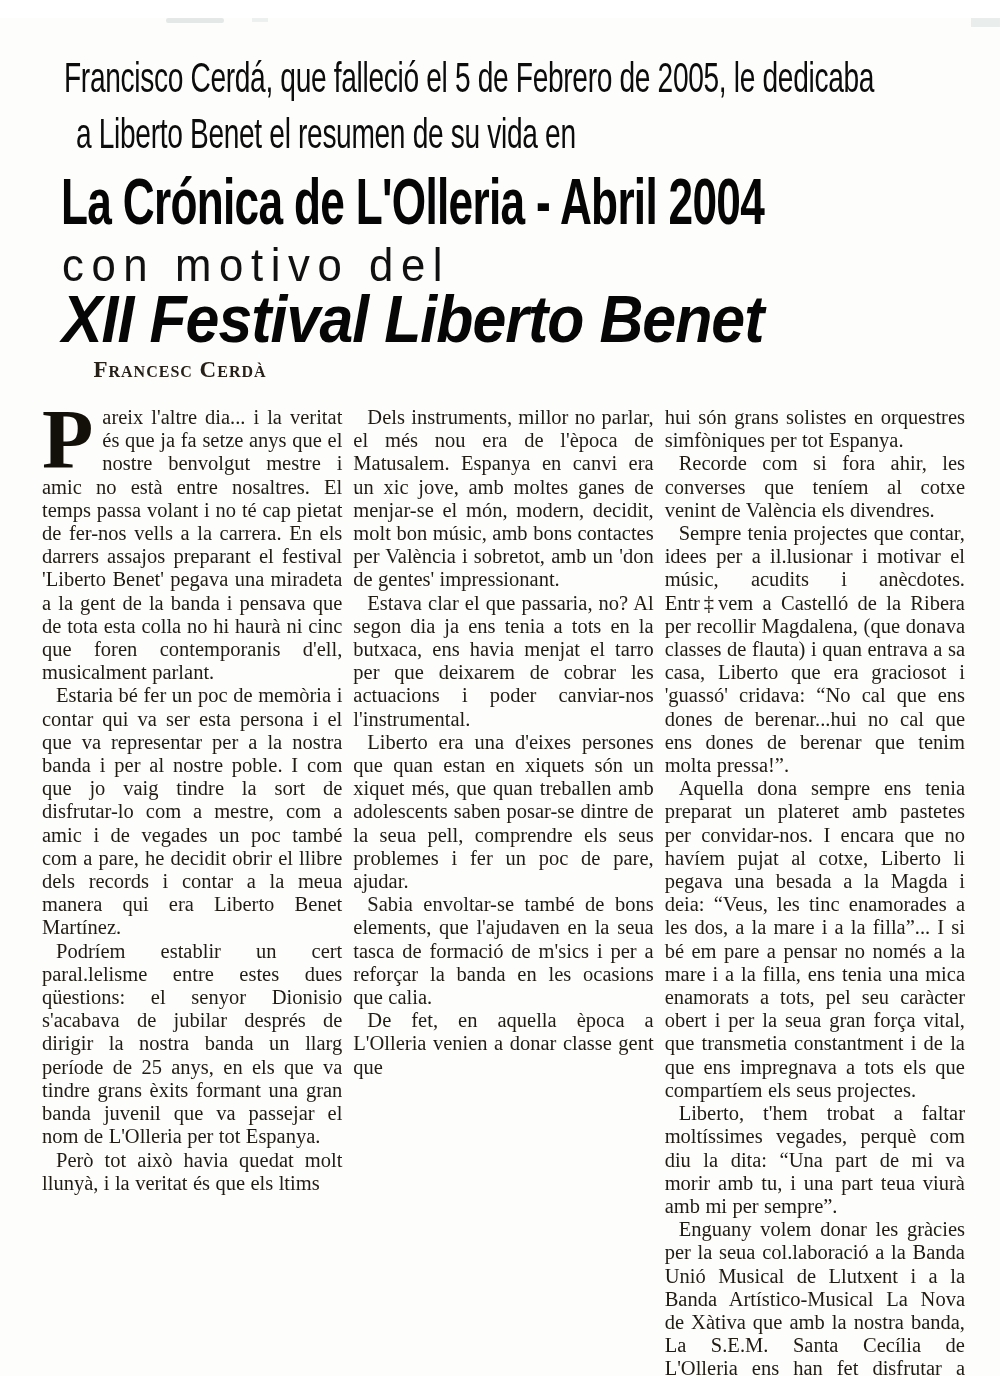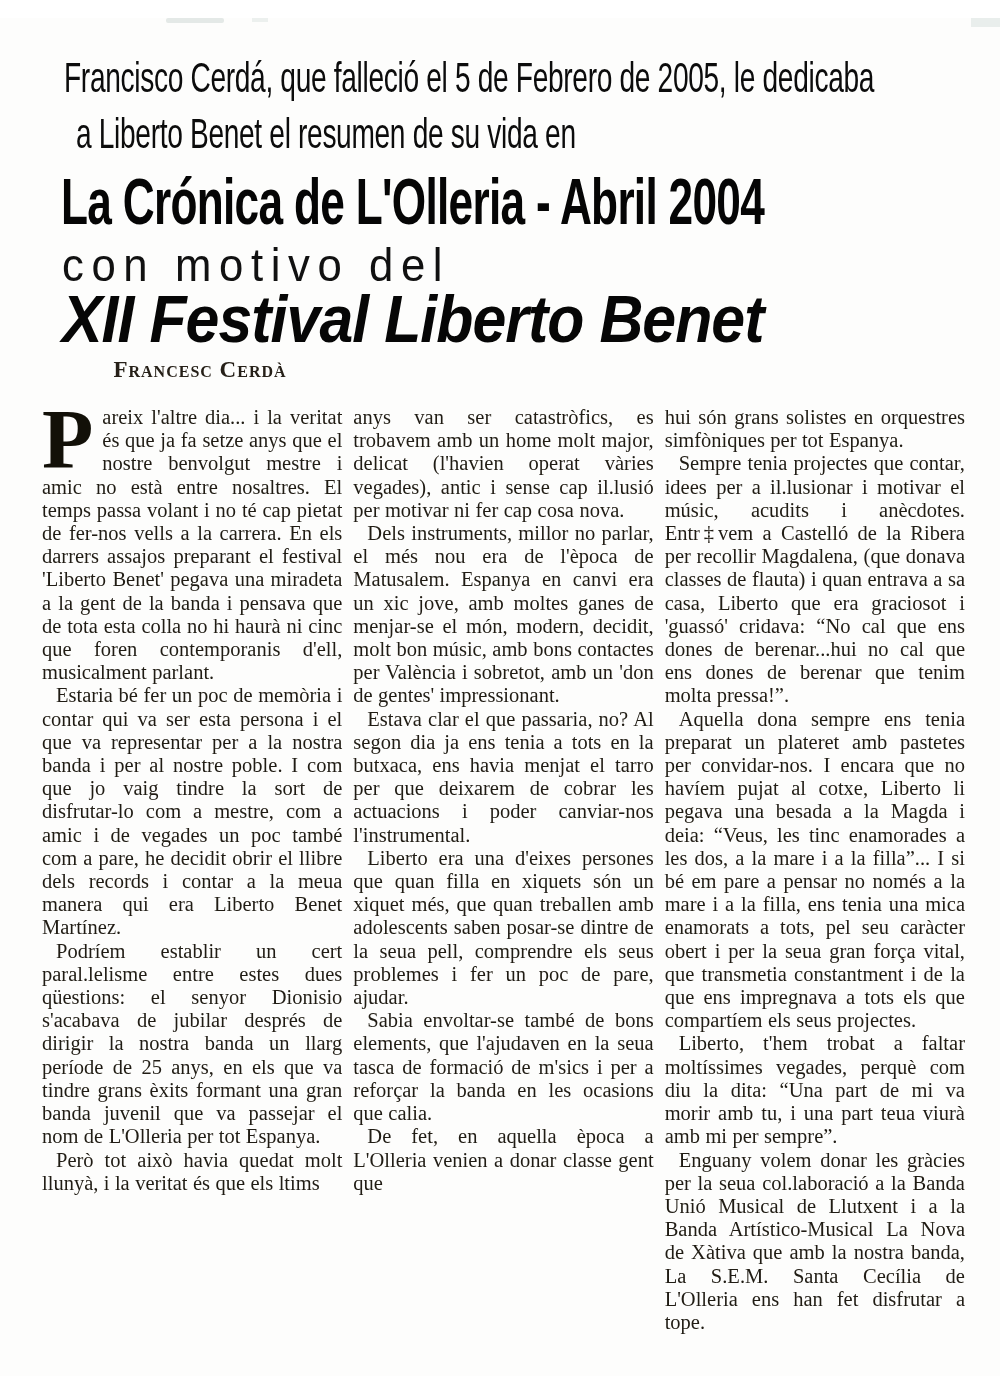--- a/index.html
+++ b/index.html
@@ -68,21 +68,21 @@
     color: #060606;
     white-space: nowrap;
     transform: scaleX(0.92);
     transform-origin: left top;
     letter-spacing: -1px;
   }
 
   
   .byline {
     position: absolute;
-    left: 50px; top: 339px;
+    left: 30px; top: 339px;
     width: 300px;
     text-align: center;
     font-family: "Liberation Serif", serif;
     font-variant: small-caps;
     font-weight: 600;
     font-size: 23px;
     letter-spacing: 1px;
     color: #262018;
   }
 
@@ -139,29 +139,29 @@
   <div class="byline">Francesc Cerdà</div>
 
   <div class="columns">
     <div class="col">
         <p class="dropcap-para"><span class="dropcap">P</span>areix l'altre dia... i la veritat és que ja fa setze anys que el nostre benvolgut mestre i amic no està entre nosaltres. El temps passa volant i no té cap pietat de fer-nos vells a la carrera. En els darrers assajos preparant el festival 'Liberto Benet' pegava una miradeta a la gent de la banda i pensava que de tota esta colla no hi haurà ni cinc que foren contemporanis d'ell, musicalment parlant.</p>
         <p>Estaria bé fer un poc de memòria i contar qui va ser esta persona i el que va representar per a la nostra banda i per al nostre poble. I com que jo vaig tindre la sort de disfrutar-lo com a mestre, com a amic i de vegades un poc també com a pare, he decidit obrir el llibre dels records i contar a la meua manera qui era Liberto Benet Martínez.</p>
         <p>Podríem establir un cert paral.lelisme entre estes dues qüestions: el senyor Dionisio s'acabava de jubilar després de dirigir la nostra banda un llarg període de 25 anys, en els que va tindre grans èxits formant una gran banda juvenil que va passejar el nom de L'Olleria per tot Espanya.</p>
         <p>Però tot això havia quedat molt llunyà, i la veritat és que els ltims</p>
       </div>
     <div class="col">
-        <p class="no-indent">anys van ser catastròfics, es trobavem amb un home molt major, delicat (l'havien operat vàries vegades), antic i sense cap il.lusió per motivar ni fer cap cosa nova.</p>
         <p>Dels instruments, millor no parlar, el més nou era de l'època de Matusalem. Espanya en canvi era un xic jove, amb moltes ganes de menjar-se el món, modern, decidit, molt bon músic, amb bons contactes per València i sobretot, amb un 'don de gentes' impressionant.</p>
         <p>Estava clar el que passaria, no? Al segon dia ja ens tenia a tots en la butxaca, ens havia menjat el tarro per que deixarem de cobrar les actuacions i poder canviar-nos l'instrumental.</p>
-        <p>Liberto era una d'eixes persones que quan filla en xiquets són un xiquet més, que quan treballen amb adolescents saben posar-se dintre de la seua pell, comprendre els seus problemes i fer un poc de pare, ajudar.</p>
+        <p>Liberto era una d'eixes persones que quan estan en xiquets són un xiquet més, que quan treballen amb adolescents saben posar-se dintre de la seua pell, comprendre els seus problemes i fer un poc de pare, ajudar.</p>
         <p>Sabia envoltar-se també de bons elements, que l'ajudaven en la seua tasca de formació de m'sics i per a reforçar la banda en les ocasions que calia.</p>
         <p>De fet, en aquella època a L'Olleria venien a donar classe gent que</p>
       </div>
     <div class="col">
         <p class="no-indent">hui són grans solistes en orquestres simfòniques per tot Espanya.</p>
+        <p>Recorde com si fora ahir, les converses que teníem al cotxe venint de València els divendres.</p>
         <p>Sempre tenia projectes que contar, idees per a il.lusionar i motivar el músic, acudits i anècdotes. Entr‡vem a Castelló de la Ribera per recollir Magdalena, (que donava classes de flauta) i quan entrava a sa casa, Liberto que era graciosot i 'guassó' cridava: “No cal que ens dones de berenar...hui no cal que ens dones de berenar que tenim molta pressa!”.</p>
         <p>Aquella dona sempre ens tenia preparat un plateret amb pastetes per convidar-nos. I encara que no havíem pujat al cotxe, Liberto li pegava una besada a la Magda i deia: “Veus, les tinc enamorades a les dos, a la mare i a la filla”... I si bé em pare a pensar no només a la mare i a la filla, ens tenia una mica enamorats a tots, pel seu caràcter obert i per la seua gran força vital, que transmetia constantment i de la que ens impregnava a tots els que compartíem els seus projectes.</p>
         <p>Liberto, t'hem trobat a faltar moltíssimes vegades, perquè com diu la dita: “Una part de mi va morir amb tu, i una part teua viurà amb mi per sempre”.</p>
         <p>Enguany volem donar les gràcies per la seua col.laboració a la Banda Unió Musical de Llutxent i a la Banda Artístico-Musical La Nova de Xàtiva que amb la nostra banda, La S.E.M. Santa Cecília de L'Olleria ens han fet disfrutar a tope.</p>
       </div>
   </div>
 
 </div>
 
 </body></html>

